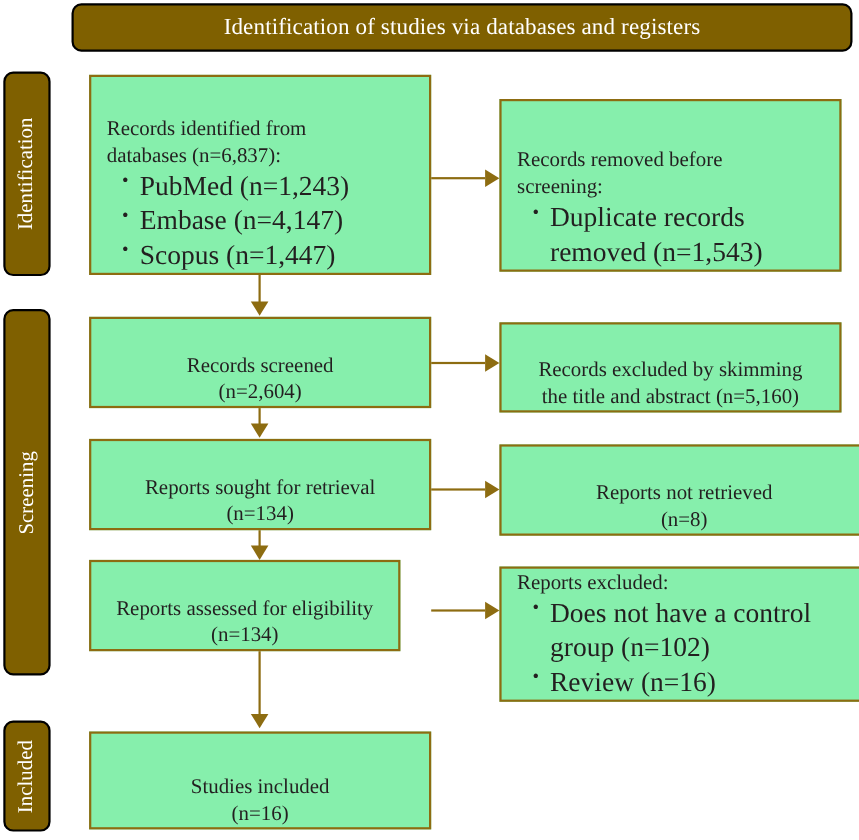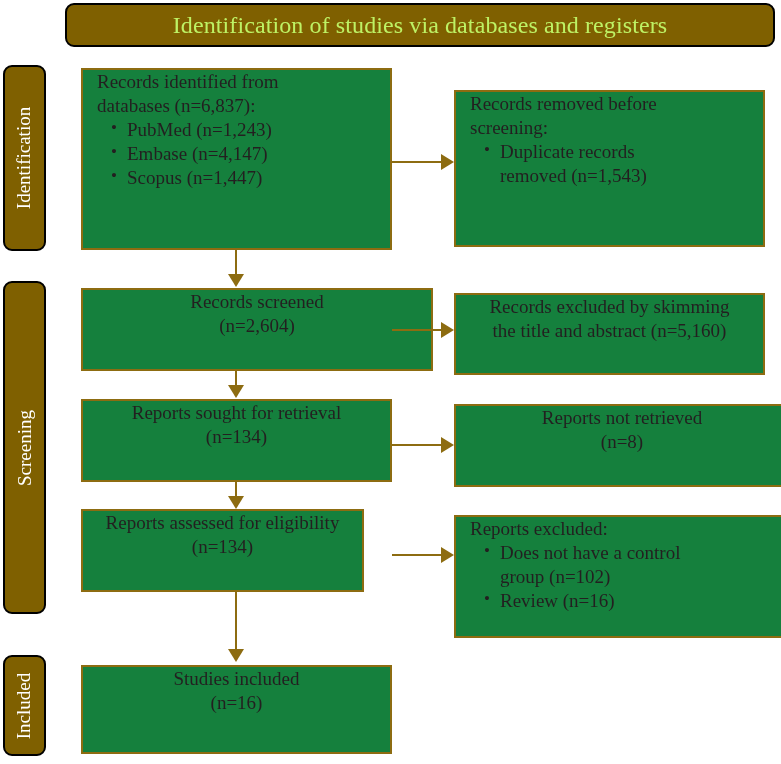--- a/index.html
+++ b/index.html
@@ -30,22 +30,22 @@
     height: 44px;
     background: #7f6000;
     border: 2px solid #000000;
     border-radius: 9px;
     box-sizing: border-box;
     display: flex;
     align-items: center;
     justify-content: center;
   }
   .banner-text {
-    color: #bef264;
-    font-size: 24px;
+    color: #ffffff;
+    font-size: 21px;
     line-height: 1.1;
     letter-spacing: 0.1px;
     white-space: nowrap;
   }
 
   
   .stage {
     position: absolute;
     left: 3px;
     width: 43px;
@@ -63,59 +63,59 @@
     white-space: nowrap;
     transform: rotate(-90deg);
   }
   #stage-identification { top: 65px;  height: 186px; }
   #stage-screening      { top: 281px; height: 333px; }
   #stage-included       { top: 655px; height: 101px; }
 
   
   .box {
     position: absolute;
-    background: #15803d;
+    background: #86efac;
     border: 2px solid #8d6c11;
     box-sizing: border-box;
     display: flex;
     flex-direction: column;
-    justify-content: flex-start;
+    justify-content: flex-end;
   }
   .box.center { align-items: center; text-align: center; }
   .box.left   { align-items: flex-start; text-align: left; }
 
   .box p {
     margin: 0;
     font-size: 19px;
     line-height: 1.26;
   }
   .box .pad { padding: 0 14px; width: 100%; box-sizing: border-box; }
 
   .blist {
     margin: 0;
     padding-left: 30px;
     list-style: none;
   }
   .blist li {
-    font-size: 19px;
+    font-size: 25px;
     line-height: 1.26;
     position: relative;
   }
   .blist li::before {
     content: "\2022";
     position: absolute;
     left: -16px;
     top: -0.5px;
     font-size: 17px;
   }
 
   
   #box-identified      { left: 81px;  top: 68px;  width: 311px; height: 182px; }
   #box-removed         { left: 454px; top: 90px;  width: 311px; height: 157px; }
-  #box-screened        { left: 81px;  top: 288px; width: 352px; height: 83px;  }
+  #box-screened        { left: 81px;  top: 288px; width: 311px; height: 83px;  }
   #box-excluded-title  { left: 454px; top: 293px; width: 311px; height: 82px;  }
   #box-sought          { left: 81px;  top: 399px; width: 311px; height: 83px;  }
   #box-not-retrieved   { left: 454px; top: 404px; width: 336px; height: 83px;  }
   #box-assessed        { left: 81px;  top: 509px; width: 283px; height: 83px;  }
   #box-reports-excl    { left: 454px; top: 515px; width: 351px; height: 123px; }
   #box-included        { left: 81px;  top: 665px; width: 311px; height: 89px;  }
 
   
   .conn {
     position: absolute;

